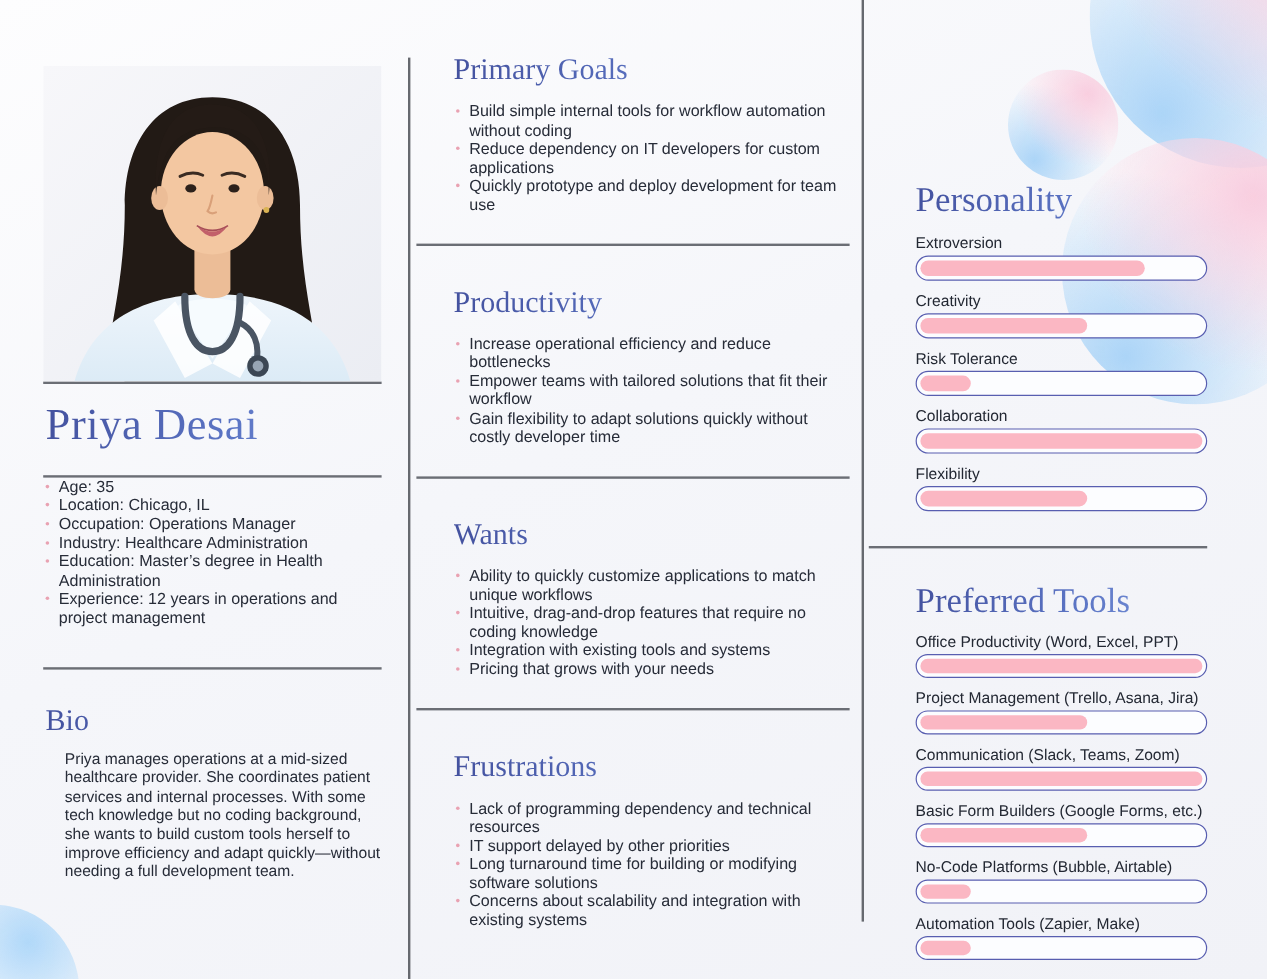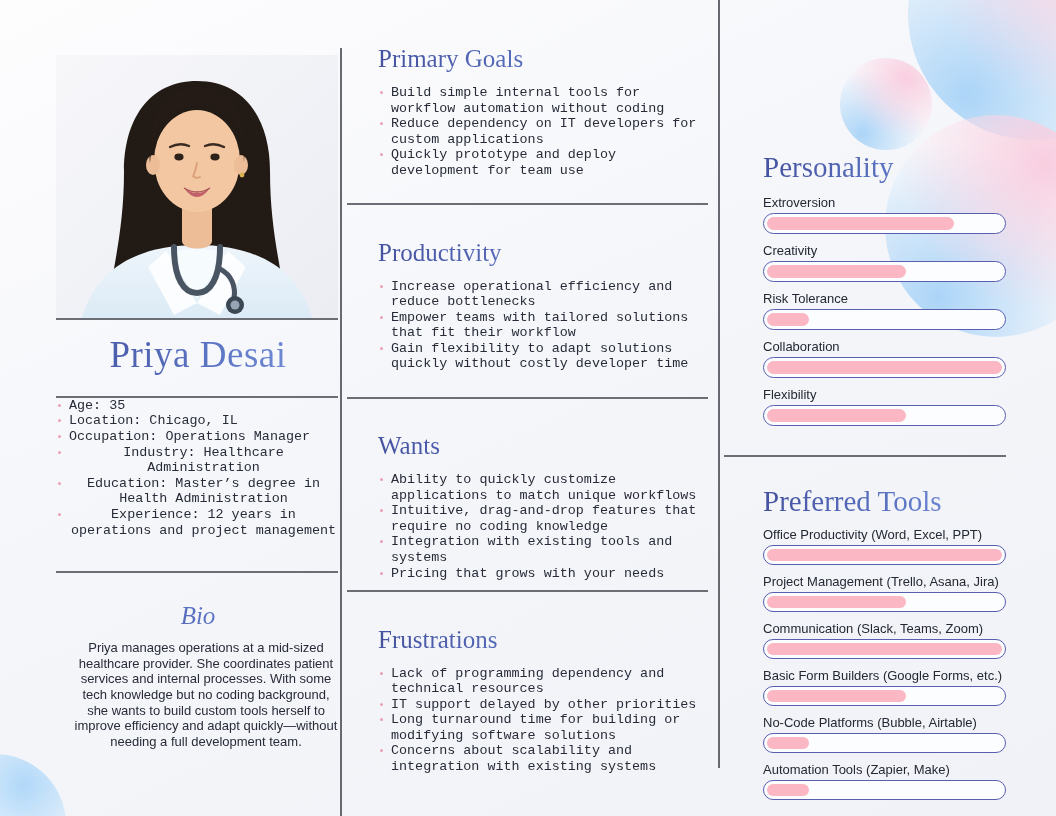--- a/index.html
+++ b/index.html
@@ -26,32 +26,32 @@
   .vline{position:absolute;width:2px;background:#66696f;}
   .vline-mid{left:340px;top:48px;height:768px;}
   .vline-right{left:718px;top:0;height:768px;}
 
   
   .h-serif{font-family:"Liberation Serif", serif;font-weight:500;margin:0;
     background:linear-gradient(90deg,#44529f 0%,#5b74c4 55%,#7d9ade 100%);
     -webkit-background-clip:text;background-clip:text;color:transparent;}
 
   
-  .col-left{position:absolute;left:56px;top:55px;width:282px;text-align:center;}
+  .col-left{position:absolute;left:36px;top:55px;width:282px;}
   .photo{width:282px;height:263px;overflow:hidden;}
   .photo svg{display:block;}
   .name{font-size:37px;line-height:1.05;margin:16px 0 0 2px;letter-spacing:.5px;}
   .rule-name{margin-top:21px;}
   .demo-list{margin-top:34px;}
   .rule-bio{margin-top:33px;}
-  .bio-h{font-size:25px;margin:29px 0 0 2px;font-style:italic;}
+  .bio-h{font-size:25px;margin:29px 0 0 2px;}
   .bio-text{font-size:13px;line-height:15.6px;color:#272c38;margin:10px 0 0 18px;}
 
   
-  .bullets{list-style:none;margin:0;padding:0;font-family:Liberation Mono, monospace;}
+  .bullets{list-style:none;margin:0;padding:0;}
   .b-item{display:flex;align-items:flex-start;}
   .dot{flex:none;width:3px;height:3px;border-radius:50%;background:#e9a2b2;margin:6px 8px 0 2px;}
   .b-text{font-size:13.4px;line-height:15.6px;color:#272c38;}
 
   
   .col-mid{position:absolute;left:378px;top:45px;width:332px;}
   .m-section{height:193.5px;position:relative;}
   .m-h{font-size:25px;}
   .m-section .bullets{margin-top:12px;}
   .m-rule{position:absolute;top:158px;left:-31px;width:361px;}

